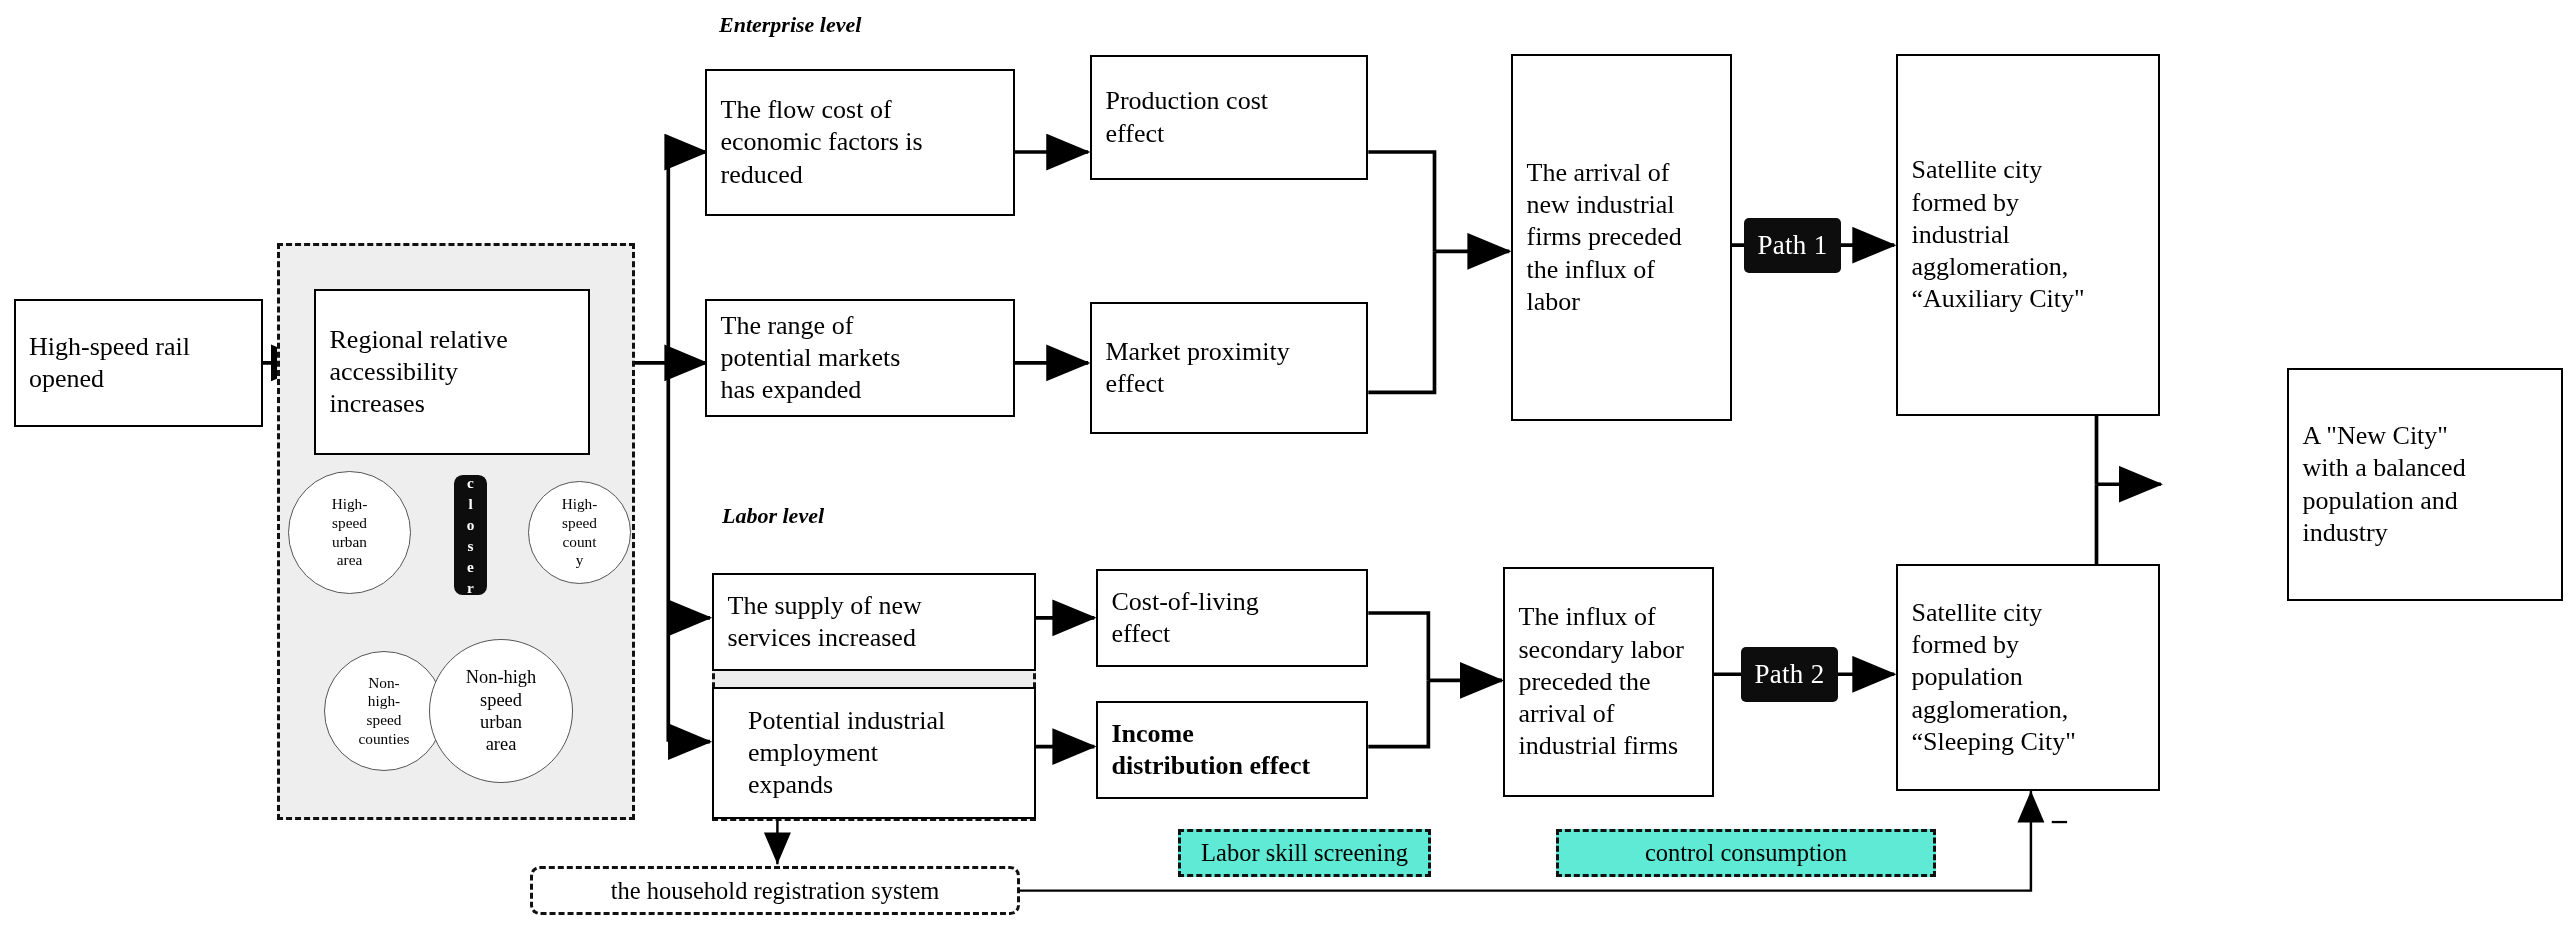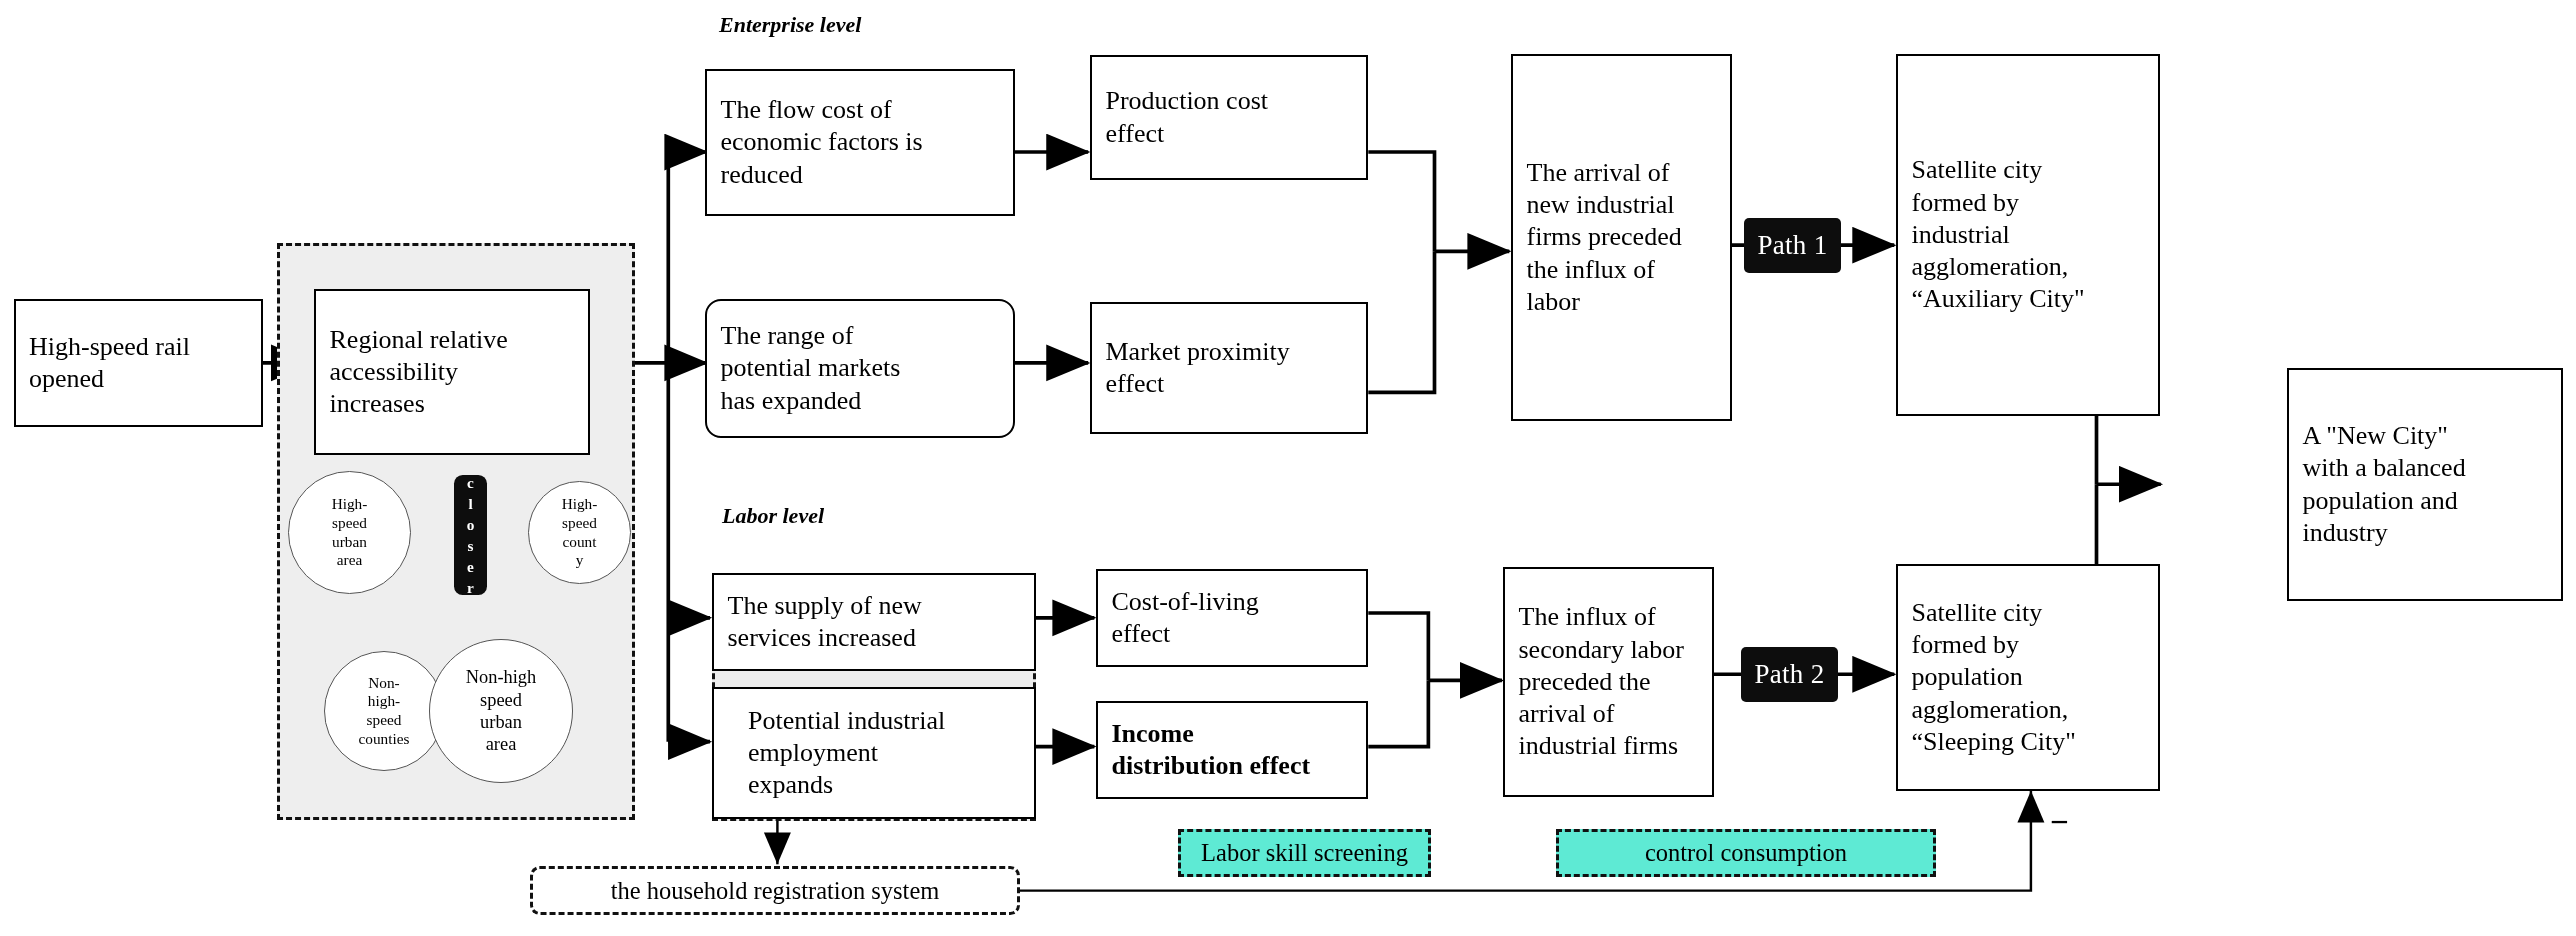--- a/index.html
+++ b/index.html
@@ -204,21 +204,21 @@
 opened</div>
 
   <div class="node" style="left:314px;top:281px;width:276px;height:166px;margin-top:8px;">Regional relative
 accessibility
 increases</div>
 
   <div class="node" style="left:705px;top:69px;width:310px;height:147px;">The flow cost of
 economic factors is
 reduced</div>
 
-  <div class="node" style="left:705px;top:299px;width:310px;height:139px;border-radius:16px;">The range of
+  <div class="node" style="left:705px;top:299px;width:310px;height:118px;">The range of
 potential markets
 has expanded</div>
 
   <div class="node" style="left:1090px;top:55px;width:278px;height:125px;">Production cost
 effect</div>
 
   <div class="node" style="left:1090px;top:302px;width:278px;height:132px;">Market proximity
 effect</div>
 
   <div class="node" style="left:1511px;top:54px;width:221px;height:367px;">The arrival of

